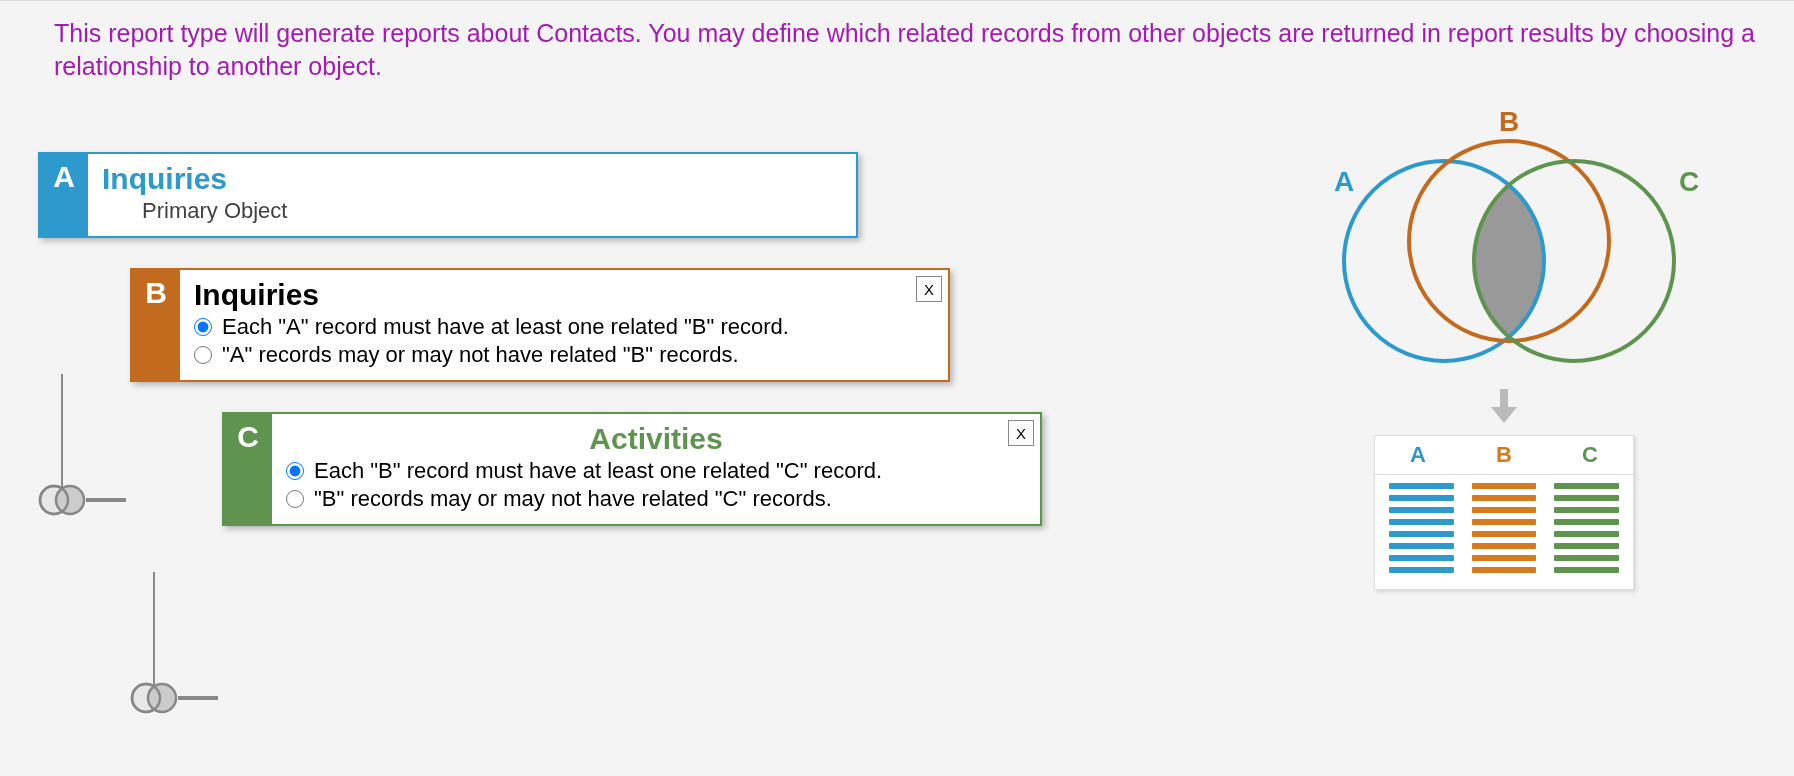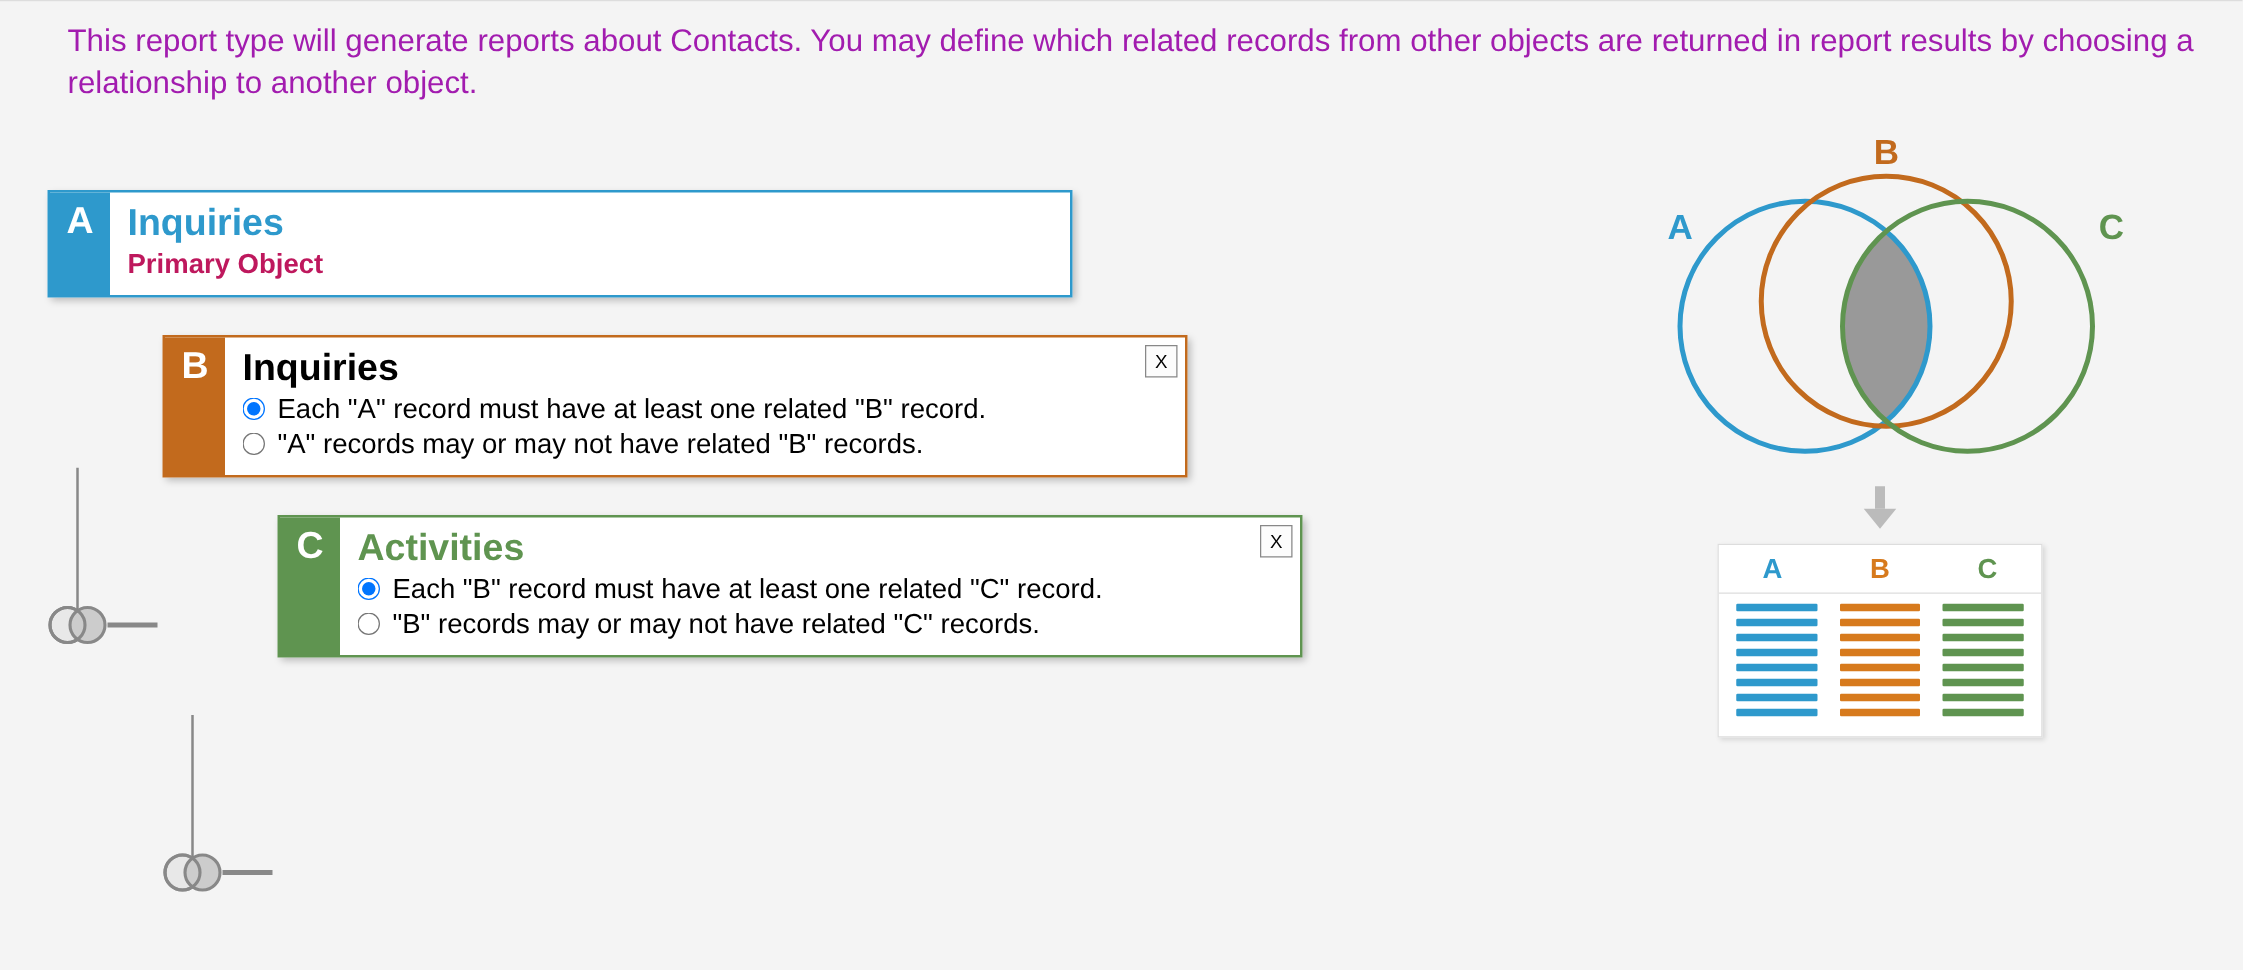--- a/index.html
+++ b/index.html
@@ -44,23 +44,24 @@
     flex: 1;
     padding: 8px 14px 12px 14px;
     position: relative;
   }
   .obj-title {
     font-size: 30px;
     font-weight: bold;
   }
   .obj-sub {
     font-size: 22px;
-    font-weight: bold;
-    color: #be185d;
+    font-weight: normal;
+    color: #404040;
     margin-top: 2px;
+    margin-left: 40px;
   }
   .rel-line {
     display: flex;
     align-items: center;
     font-size: 22px;
     color: #000;
     margin-top: 2px;
   }
   .rel-line input[type="radio"] {
     width: 18px;
@@ -85,21 +86,21 @@
   .card-a { width: 820px; border: 2px solid #2e99cc; }
   .card-a .obj-letter { background: #2e99cc; }
   .card-a .obj-title { color: #2e99cc; }
   
   .card-b { width: 820px; margin-left: 92px; margin-top: 30px; border: 2px solid #c26a1d; }
   .card-b .obj-letter { background: #c26a1d; }
   .card-b .obj-title { color: #000000; }
   
   .card-c { width: 820px; margin-left: 184px; margin-top: 30px; border: 2px solid #5f9450; }
   .card-c .obj-letter { background: #5f9450; }
-  .card-c .obj-title { color: #5f9450; }
+  .card-c .obj-title { color: #5f9450; text-align: center; }
   
   .connector-b, .connector-c {
     position: absolute;
     z-index: 0;
   }
   .connector-b { left: 38px; top: 282px; }
   .connector-c { left: 130px; top: 480px; }
   
   .venn-area {
     position: absolute;

